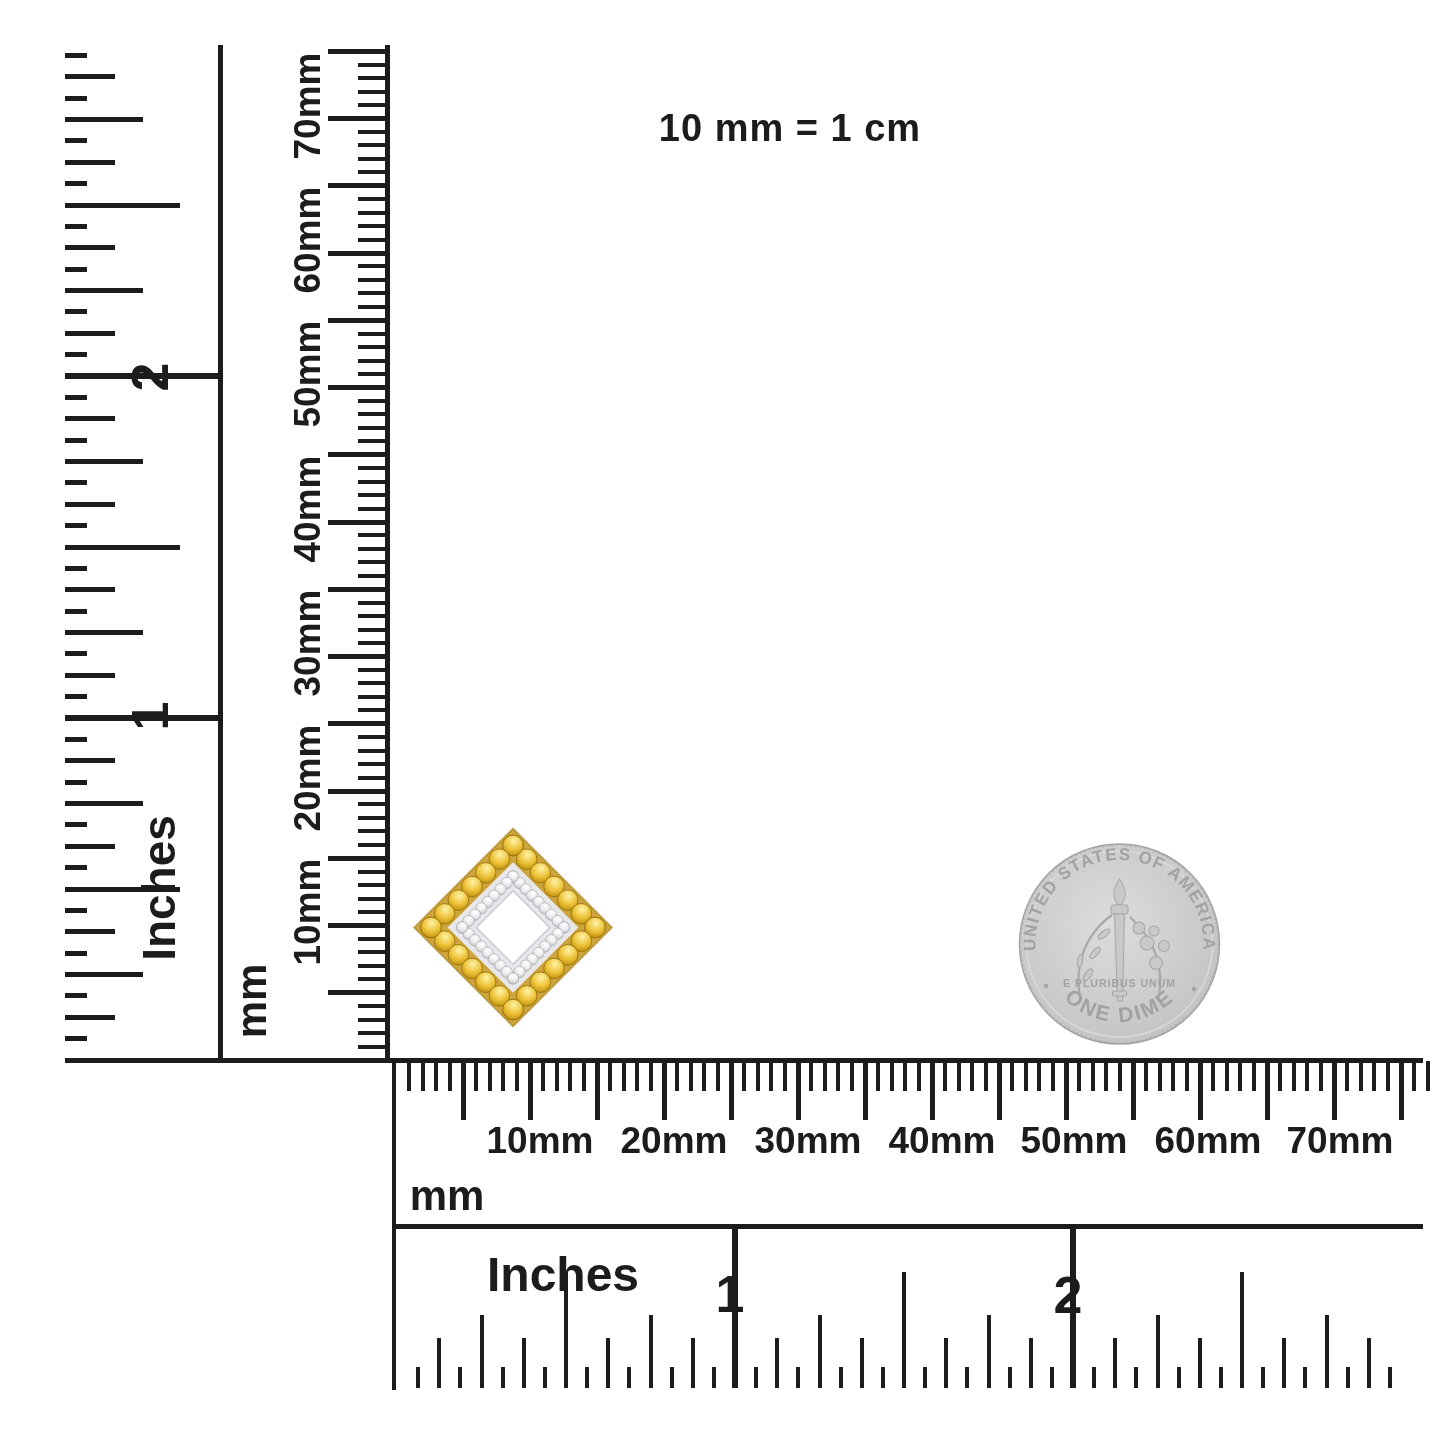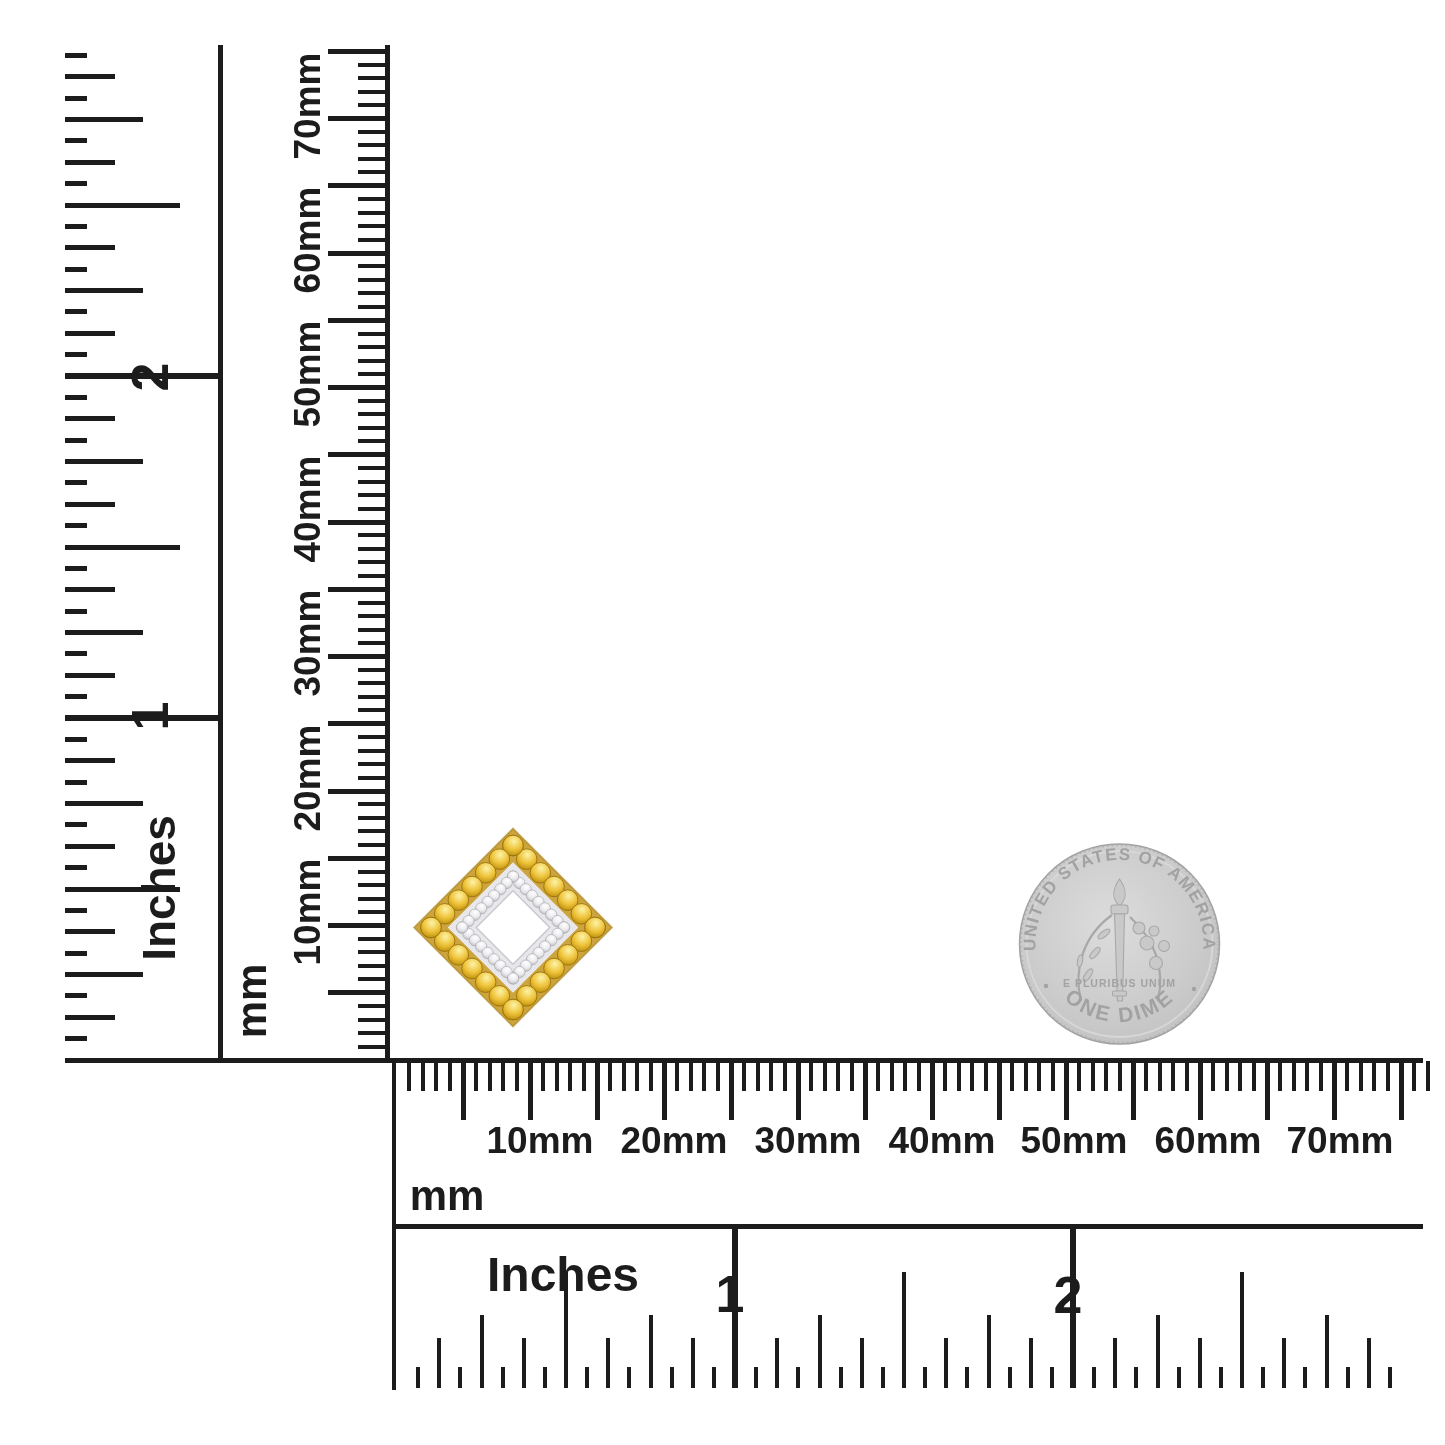--- a/index.html
+++ b/index.html
@@ -15,20 +15,21 @@
 <body>
 
 <div id="stage">
 
   <div class="line" style="left:218px;top:45px;width:5px;height:1016px"></div>
   <div class="line" style="left:385px;top:45px;width:5px;height:1016px"></div>
   <div class="line" style="left:65px;top:1058px;width:1358px;height:5px"></div>
   <div class="line" style="left:392px;top:1224px;width:1031px;height:5px"></div>
   <div class="line" style="left:392px;top:1058px;width:4px;height:332px"></div>
 
+  <div class="lbl" style="left:790px;top:128px;font-size:38px;letter-spacing:1px">10 mm = 1 cm</div>
 
   <div class="lbl rot" style="left:150px;top:716px;font-size:52px">1</div>
   <div class="lbl rot" style="left:150px;top:377px;font-size:52px">2</div>
   <div class="lbl rot" style="left:159px;top:888px;font-size:46px">Inches</div>
   <div class="lbl rot" style="left:252px;top:1001px;font-size:42px">mm</div>
 
   <div class="lbl rot" style="left:307px;top:912px;font-size:37px">10mm</div>
   <div class="lbl rot" style="left:307px;top:778px;font-size:37px">20mm</div>
   <div class="lbl rot" style="left:307px;top:643px;font-size:37px">30mm</div>
   <div class="lbl rot" style="left:307px;top:509px;font-size:37px">40mm</div>

